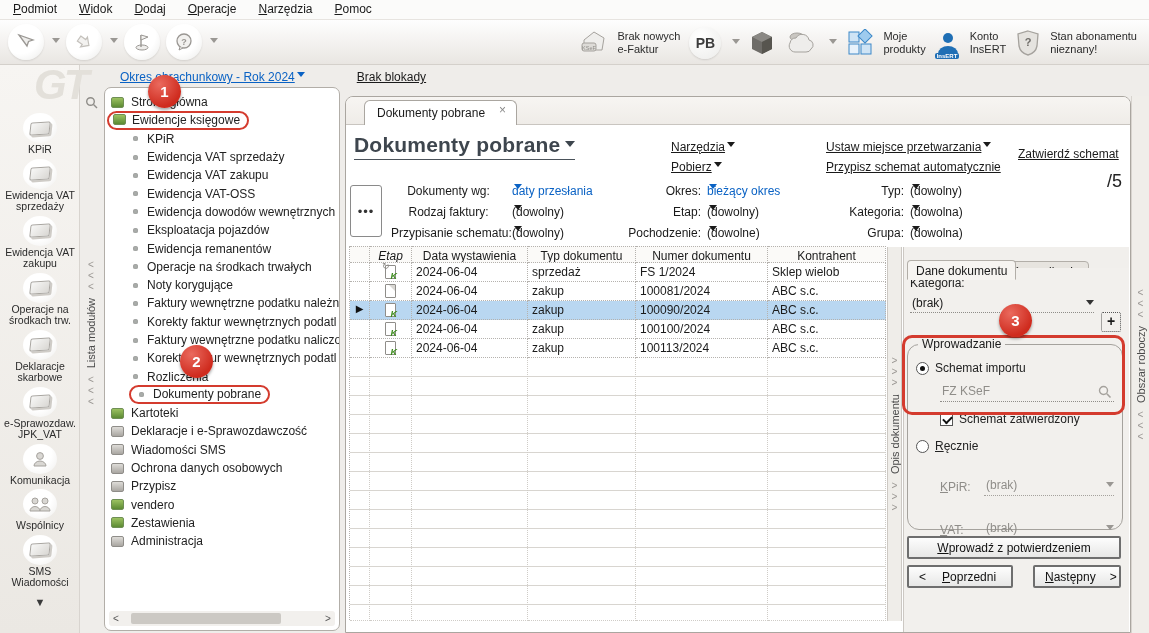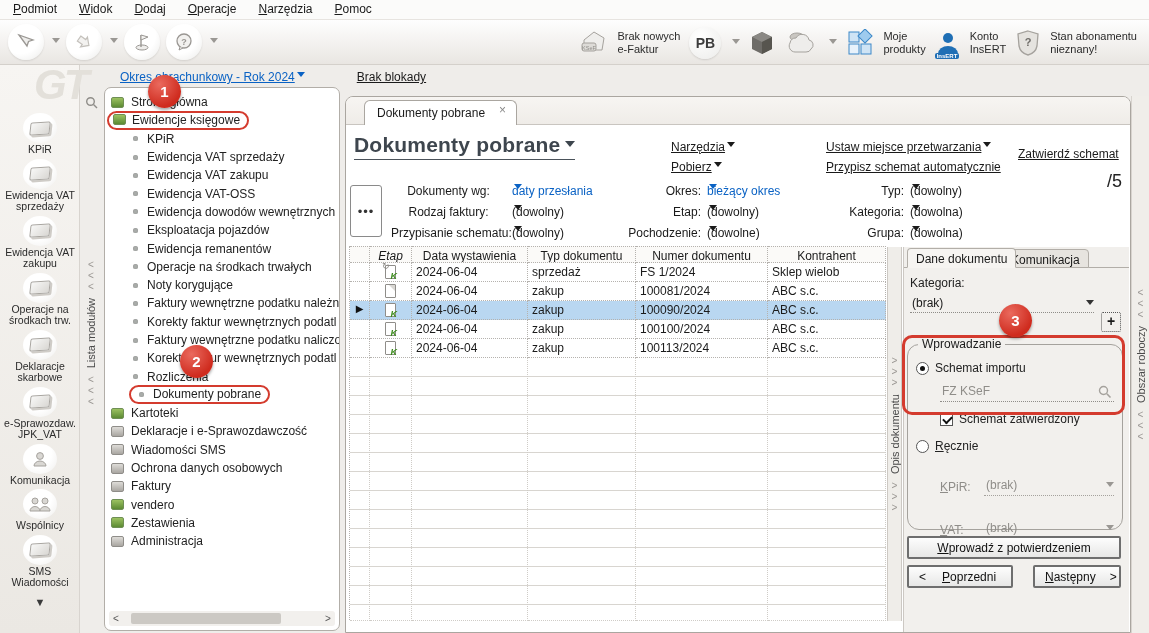--- a/index.html
+++ b/index.html
@@ -91,21 +91,21 @@
   .eticon.k::after { content:"K"; position:absolute; right:-2px; bottom:-3px; font-size:9px; font-weight:bold; color:#3d8c1e; }
   .eticon.sync::before { content:"↻"; position:absolute; left:-4px; top:-5px; font-size:9px; color:#8f8d89; }
   .eticon.plain::before { content:""; position:absolute; right:0; top:0; border:3px solid #d9d7d3; border-left-color:transparent; border-bottom-color:transparent; }
   .tfill { display:flex; height:263px; }
   .fc { border-right:1px dotted #cfccc7; border-bottom:1px dotted #cfccc7; background:repeating-linear-gradient(to bottom,transparent 0 18px,#d8d5d0 18px 19px); }
   
   .opis-strip { position:absolute; left:541px; top:150px; width:15px; height:374px; background:#efede9; border:1px solid #ccc8c3; border-top:none; border-bottom:none; justify-content:center; }
   .opis-strip .chev { transform:rotate(0deg); }
   
   .details { position:absolute; left:557px; top:150px; width:226px; height:387px; background:#f1efec; border-left:1px solid #ccc8c3; }
-  .dtabs { position:absolute; left:0; top:0; width:100%; height:21px; border-bottom:1px solid #b2aea8; }
+  .dtabs { position:absolute; left:0; top:12px; width:100%; height:21px; border-bottom:1px solid #b2aea8; }
   .dtab { position:absolute; top:1px; height:20px; padding:3px 8px 0 8px; font-size:12px; border:1px solid #b2aea8; border-radius:4px 4px 0 0; cursor:pointer; }
   .dtab.active { left:3px; background:#f6f4f1; border-bottom:1px solid #f6f4f1; z-index:2; }
   .dtab.idle { left:98px; background:#e7e4df; top:2px; height:19px; }
   .dbody { position:absolute; left:0; top:21px; width:100%; bottom:0; background:#f2f0ed; padding:8px 6px 0 6px; }
   .lbl { font-size:12px; color:#222; }
   .ddrow { position:relative; width:184px; border-bottom:1px dotted #8f8d89; padding:2px 2px 2px 2px; margin-top:4px; }
   .ddrow .caret { position:absolute; right:0; top:6px; border-top-color:#333; }
   .plus-btn { position:absolute; right:8px; top:44px; width:20px; height:20px; border:1px dotted #555; border-radius:2px; background:#f2f0ed; font-weight:bold; font-size:14px; text-align:center; line-height:17px; cursor:pointer; }
   .fieldset { position:absolute; left:3px; top:76px; width:216px; height:186px; border:1px solid #a5a29d; border-radius:12px; }
   .legend { position:absolute; left:10px; top:-8px; background:#f2f0ed; padding:0 4px; font-size:12px; }
@@ -402,21 +402,21 @@
       <div class="ti l0">
           <i class="tic gray"></i>
           <span class="tl">Wiadomości SMS</span>
         </div>
       <div class="ti l0">
           <i class="tic gray"></i>
           <span class="tl">Ochrona danych osobowych</span>
         </div>
       <div class="ti l0">
           <i class="tic gray"></i>
-          <span class="tl">Faktury</span>
+          <span class="tl">Przypisz</span>
         </div>
       <div class="ti l0">
           <i class="tic"></i>
           <span class="tl">vendero</span>
         </div>
       <div class="ti l0">
           <i class="tic"></i>
           <span class="tl">Zestawienia</span>
         </div>
       <div class="ti l0">

